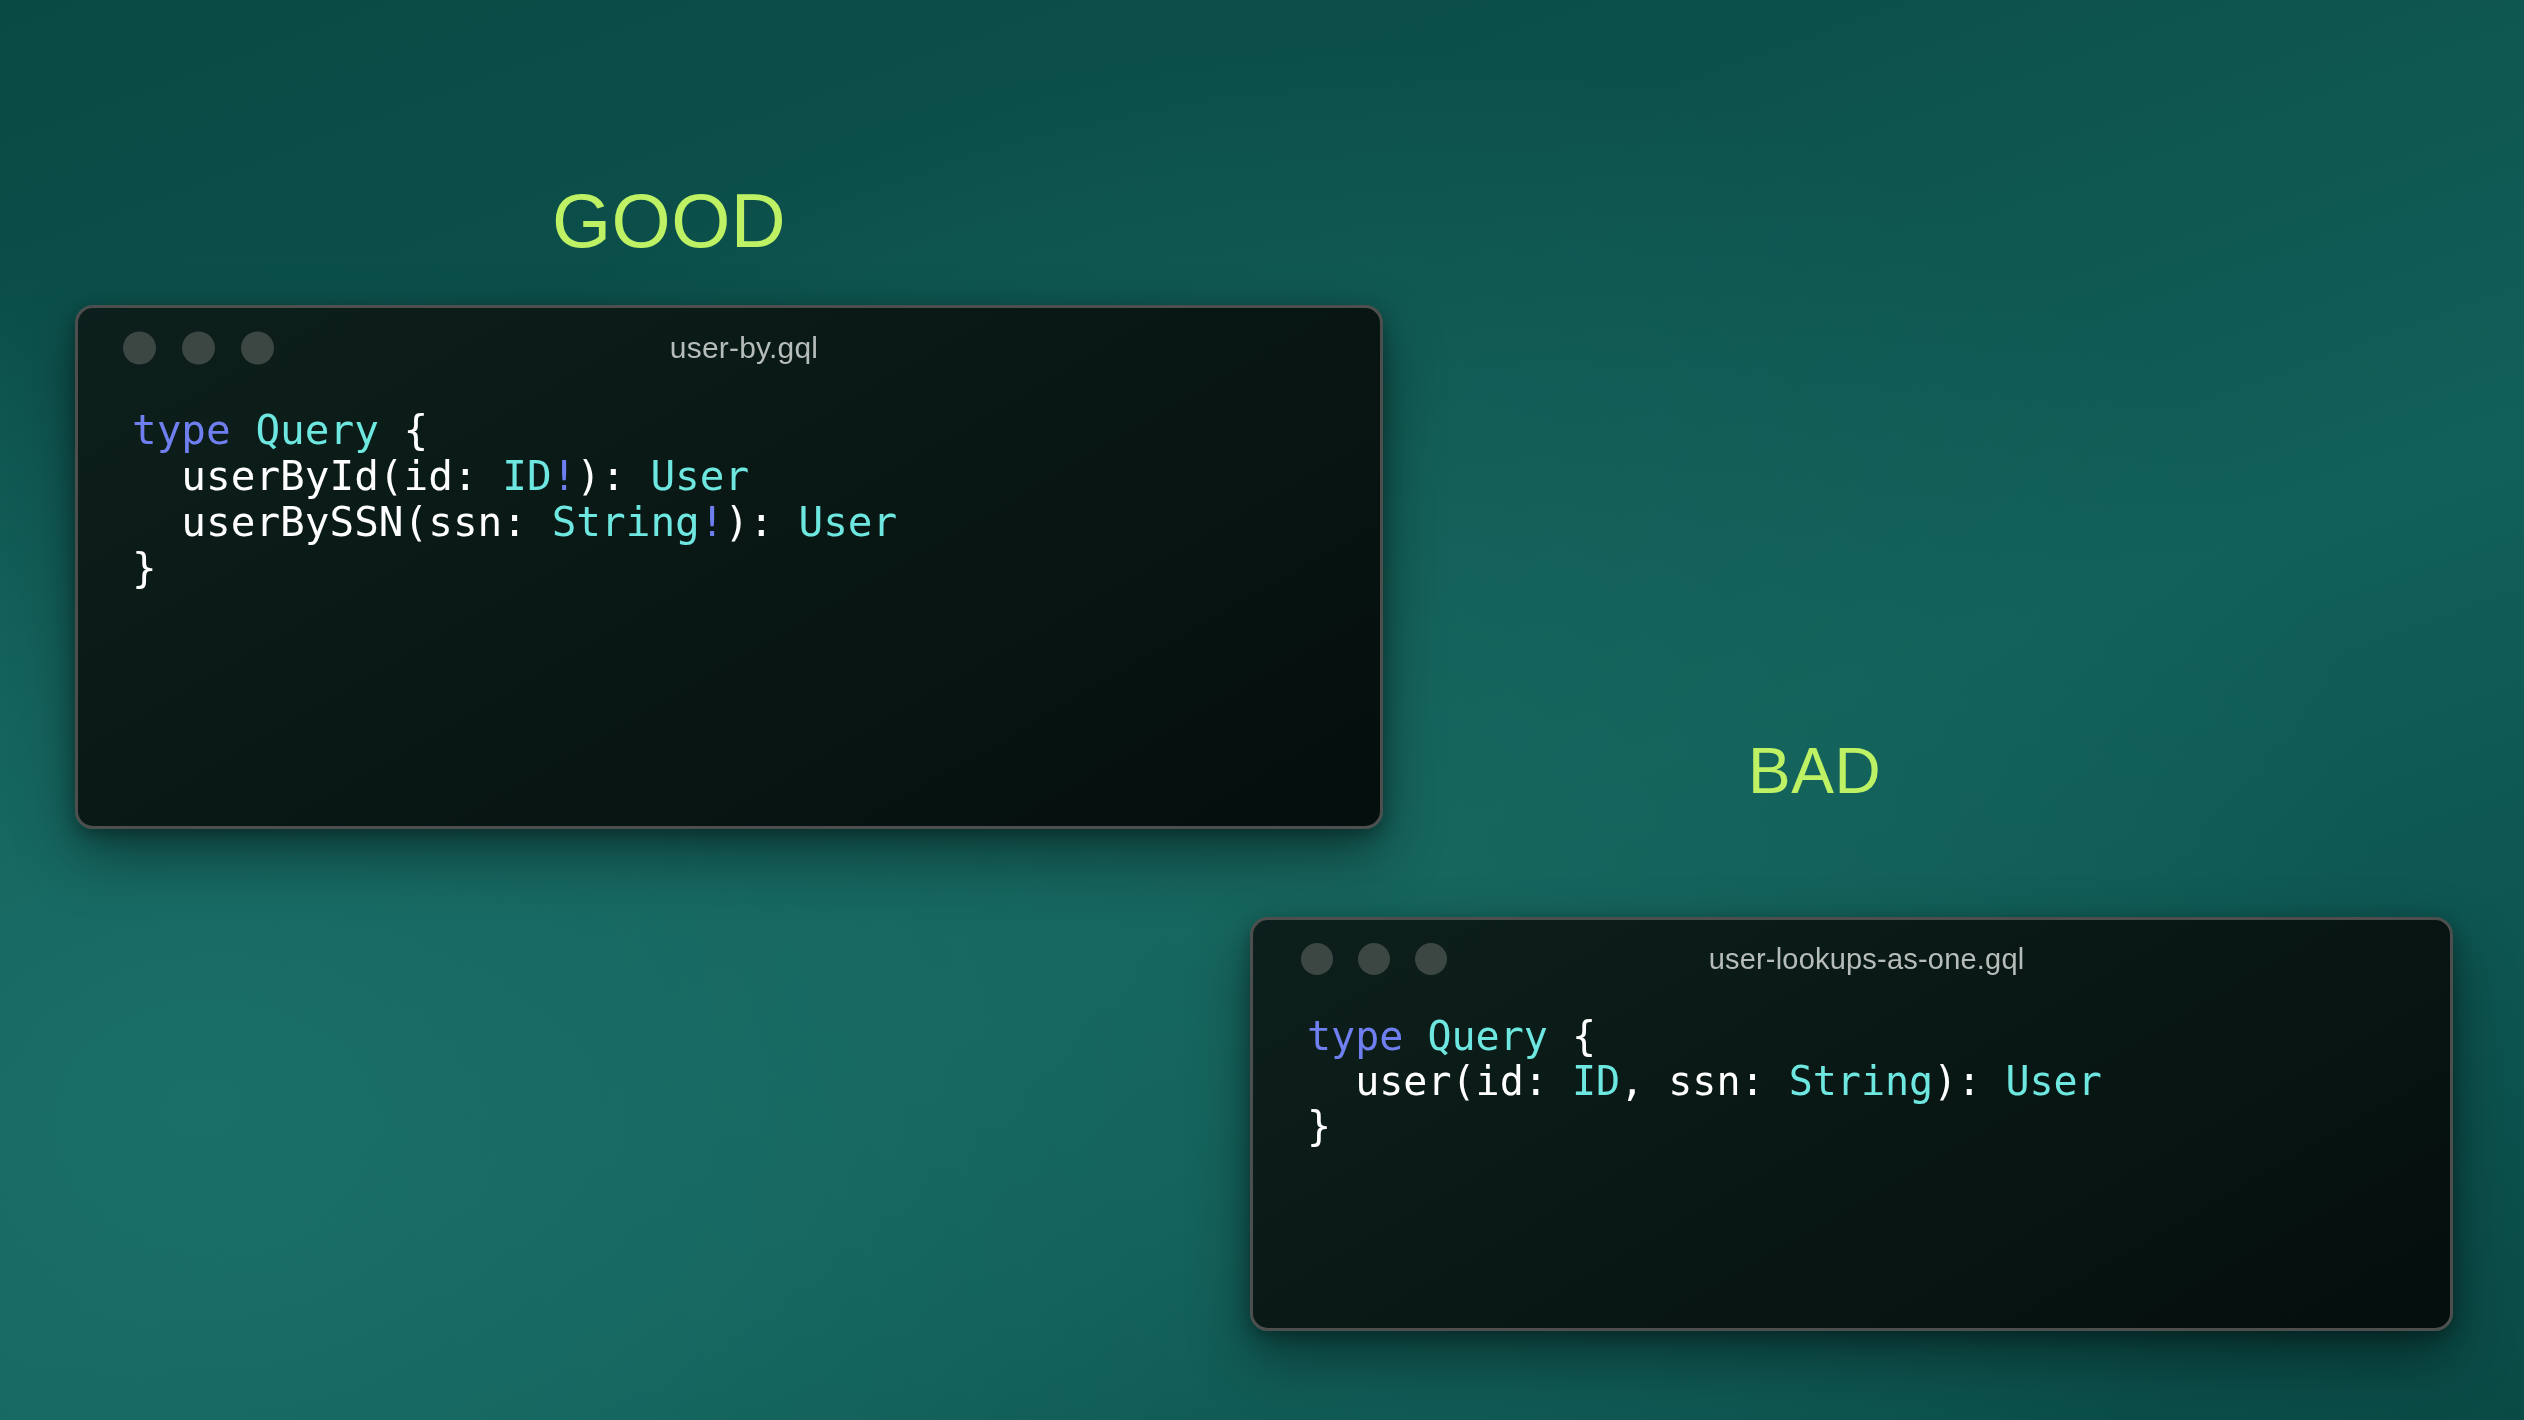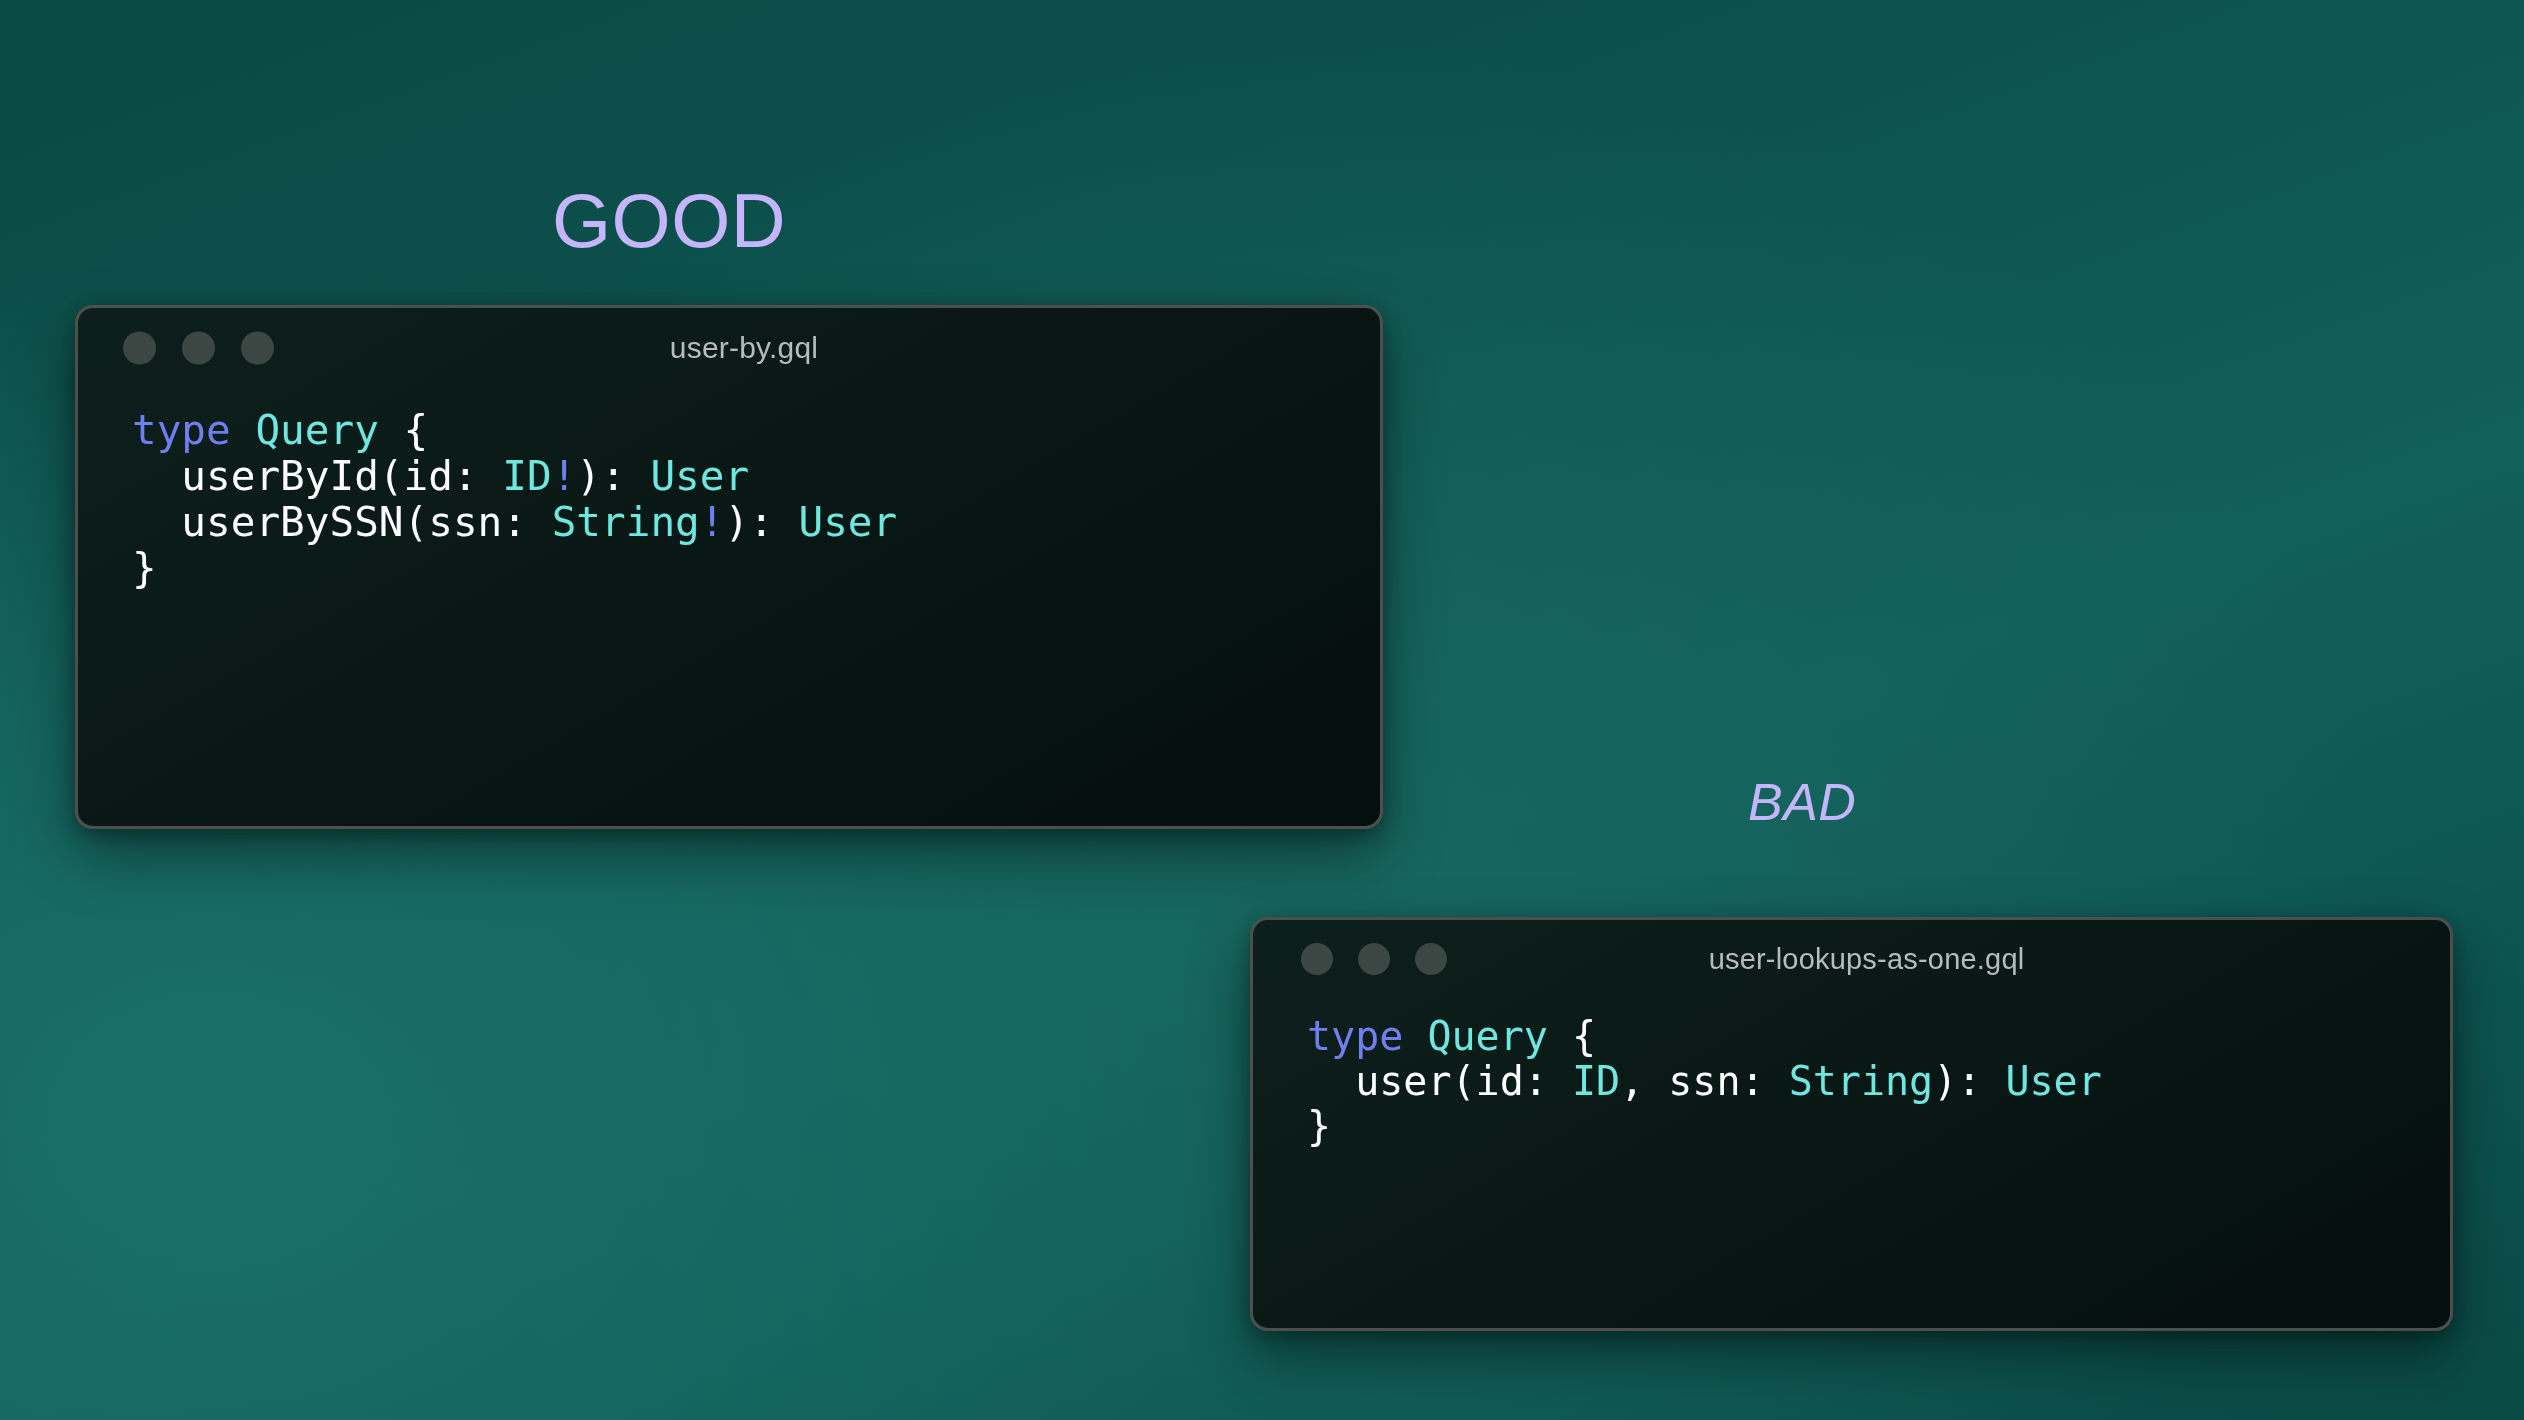--- a/index.html
+++ b/index.html
@@ -22,38 +22,37 @@
   }
 
   .stage {
     position: absolute;
     inset: 0;
   }
 
   
   .label {
     position: absolute;
-    color: #c4b5fd;
+    color: #bef264;
     font-family: "Liberation Sans", sans-serif;
     font-weight: 300;
     letter-spacing: 0.5px;
     line-height: 1;
     white-space: nowrap;
     -webkit-font-smoothing: antialiased;
   }
   .label-good {
     left: 552px;
     top: 183px;
     font-size: 76px;
   }
   .label-bad {
     left: 1748px;
-    top: 776px;
-    font-size: 52px;
-    font-style: italic;
+    top: 739px;
+    font-size: 64px;
   }
 
   
   .window {
     position: absolute;
     border-radius: 18px;
     border: 3px solid #4c4f4e;
     background:
       linear-gradient(150deg, #0d1f1c 0%, #091815 45%, #050f0d 100%);
     box-shadow:

